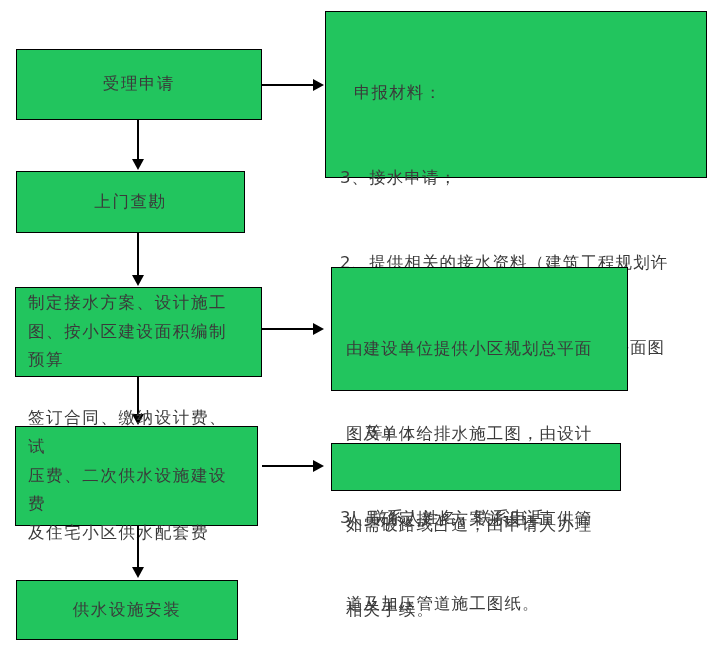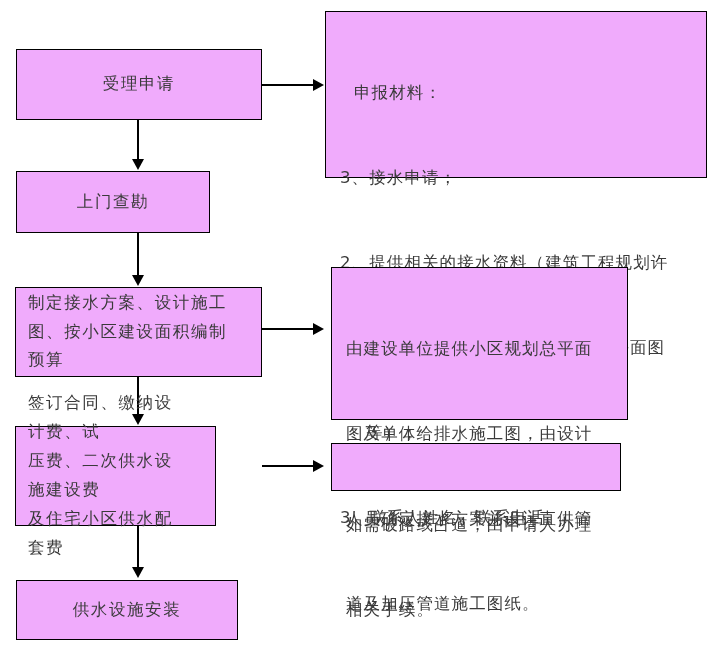--- a/index.html
+++ b/index.html
@@ -18,21 +18,21 @@
     position: absolute;
     left: 0;
     top: 0;
     width: 723px;
     height: 669px;
   }
   .node {
     position: absolute;
     box-sizing: border-box;
     border: 1.4px solid #000000;
-    background: #f0abfc;
+    background: #22c55e;
     color: #3a3a3a;
     display: flex;
     align-items: center;
     justify-content: center;
     text-align: center;
     font-size: 16.5px;
     letter-spacing: 1.6px;
     line-height: 1.75;
     white-space: pre-wrap;
   }
@@ -117,40 +117,40 @@
   <div class="node flow-box" style="left:16px; top:49px; width:246px; height:71px;">
     <span>受理申请</span>
   </div>
 
   <div class="h-line" style="left:262px; top:84px; width:52px;"></div>
   <div class="h-arrow" style="left:313px; top:79px;"></div>
 
   <div class="v-line" style="left:137px; top:120px; height:41px;"></div>
   <div class="v-arrow" style="left:132px; top:159px;"></div>
 
-  <div class="node flow-box" style="left:16px; top:171px; width:194px; height:62px;">
+  <div class="node flow-box" style="left:16px; top:171px; width:229px; height:62px;">
     <span>上门查勘</span>
   </div>
 
   <div class="v-line" style="left:137px; top:233px; height:44px;"></div>
   <div class="v-arrow" style="left:132px; top:275px;"></div>
 
   <div class="node flow-box multi" style="left:15px; top:287px; width:247px; height:90px;">
     <span>制定接水方案、设计施工
 图、按小区建设面积编制
 预算</span>
   </div>
 
   <div class="h-line" style="left:262px; top:328px; width:52px;"></div>
   <div class="h-arrow" style="left:313px; top:323px;"></div>
 
   <div class="v-line" style="left:137px; top:377px; height:39px;"></div>
   <div class="v-arrow" style="left:132px; top:414px;"></div>
 
-  <div class="node flow-box multi" style="left:15px; top:426px; width:201px; height:100px;">
+  <div class="node flow-box multi" style="left:15px; top:426px; width:243px; height:100px;">
     <span>签订合同、缴纳设计费、试
 压费、二次供水设施建设费
 及住宅小区供水配套费</span>
   </div>
 
   <div class="h-line" style="left:262px; top:465px; width:52px;"></div>
   <div class="h-arrow" style="left:313px; top:460px;"></div>
 
   <div class="v-line" style="left:137px; top:526px; height:43px;"></div>
   <div class="v-arrow" style="left:132px; top:567px;"></div>
@@ -163,21 +163,21 @@
     <span class="note-lines">
       <span class="note-title">申报材料：</span>
       <span class="note-item">3、接水申请；</span>
       <span class="note-item">2、提供相关的接水资料（建筑工程规划许</span>
       <span class="note-cont">可证、发改委批复、小区规划总平面图</span>
       <span class="note-cont">等）；</span>
       <span class="note-item">3、联系人姓名、联系电话。</span>
     </span>
   </div>
 
-  <div class="node note-box" style="left:331px; top:267px; width:297px; height:153px;">
+  <div class="node note-box" style="left:331px; top:267px; width:297px; height:124px;">
     <span class="note-lines">
       <span class="note-line">由建设单位提供小区规划总平面</span>
       <span class="note-line">图及单体给排水施工图，由设计</span>
       <span class="note-line">人员确定接水方案并设计直供管</span>
       <span class="note-line">道及加压管道施工图纸。</span>
     </span>
   </div>
 
   <div class="node note-box" style="left:331px; top:443px; width:290px; height:48px;">
     <span class="note-lines">

